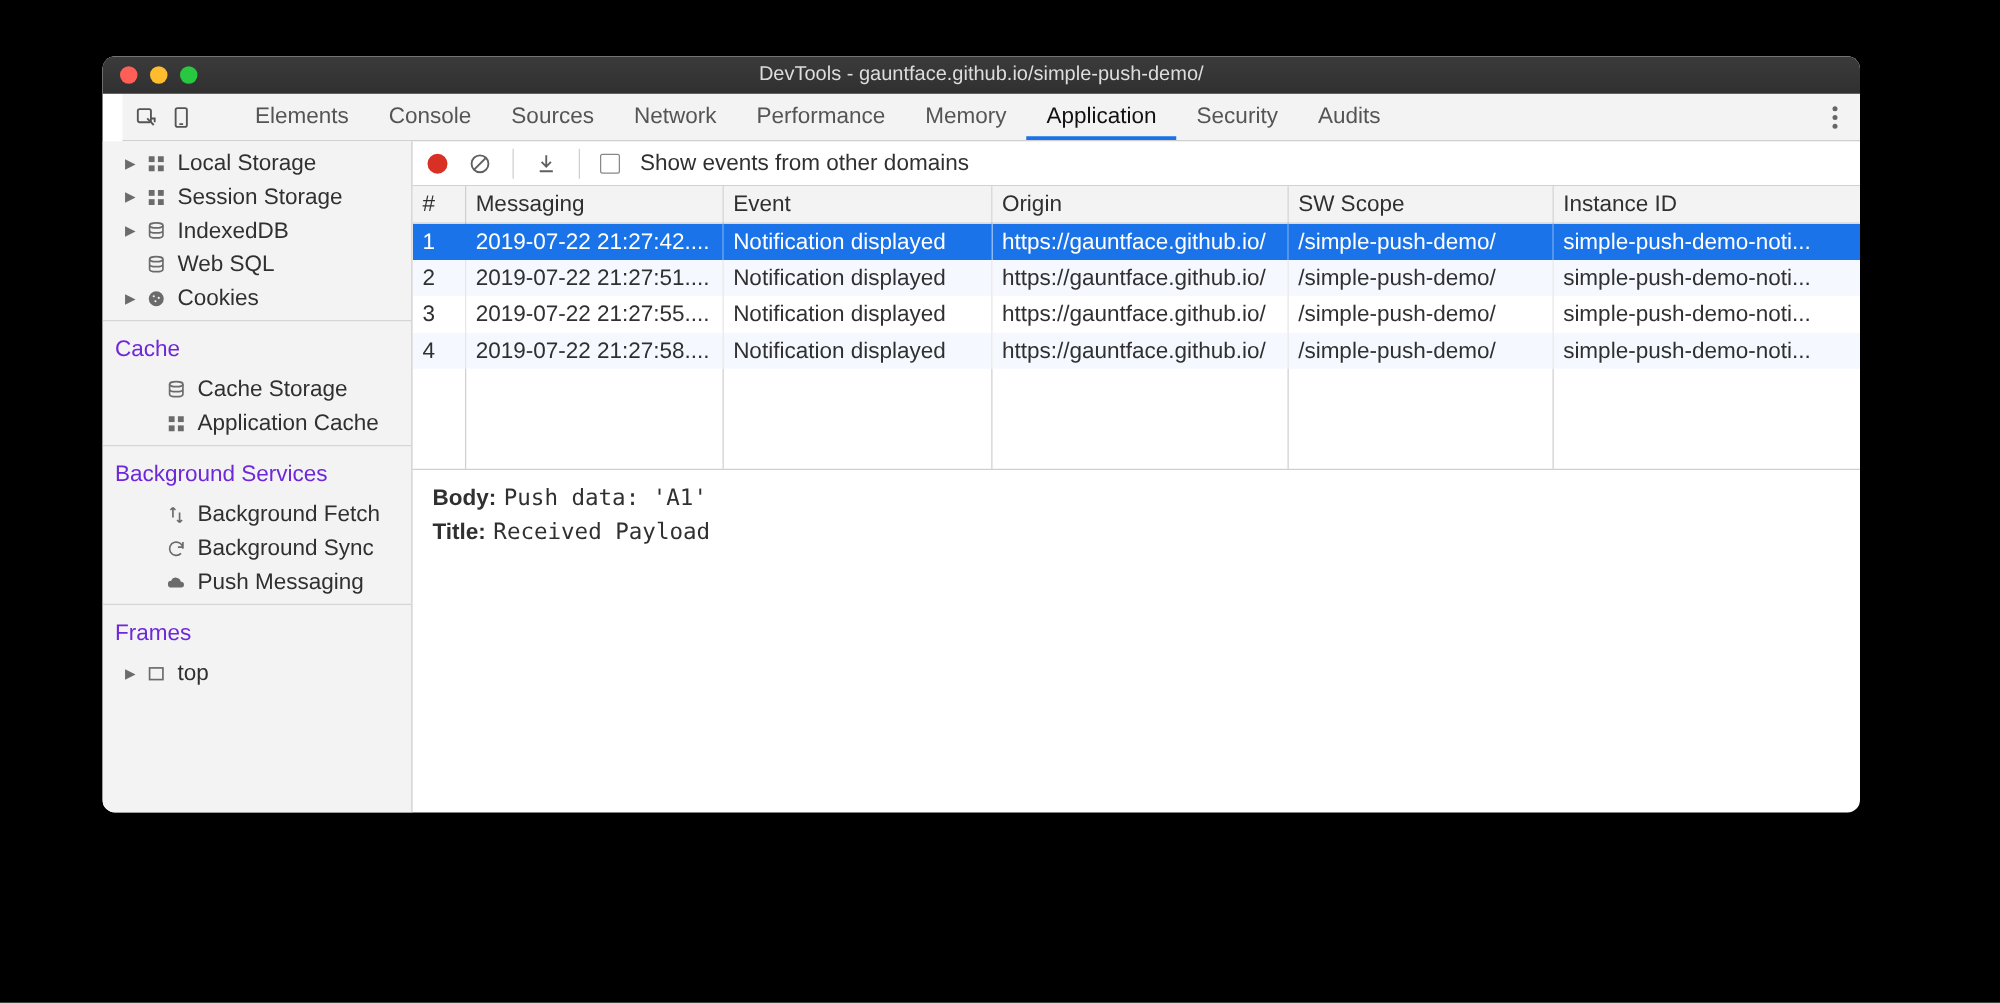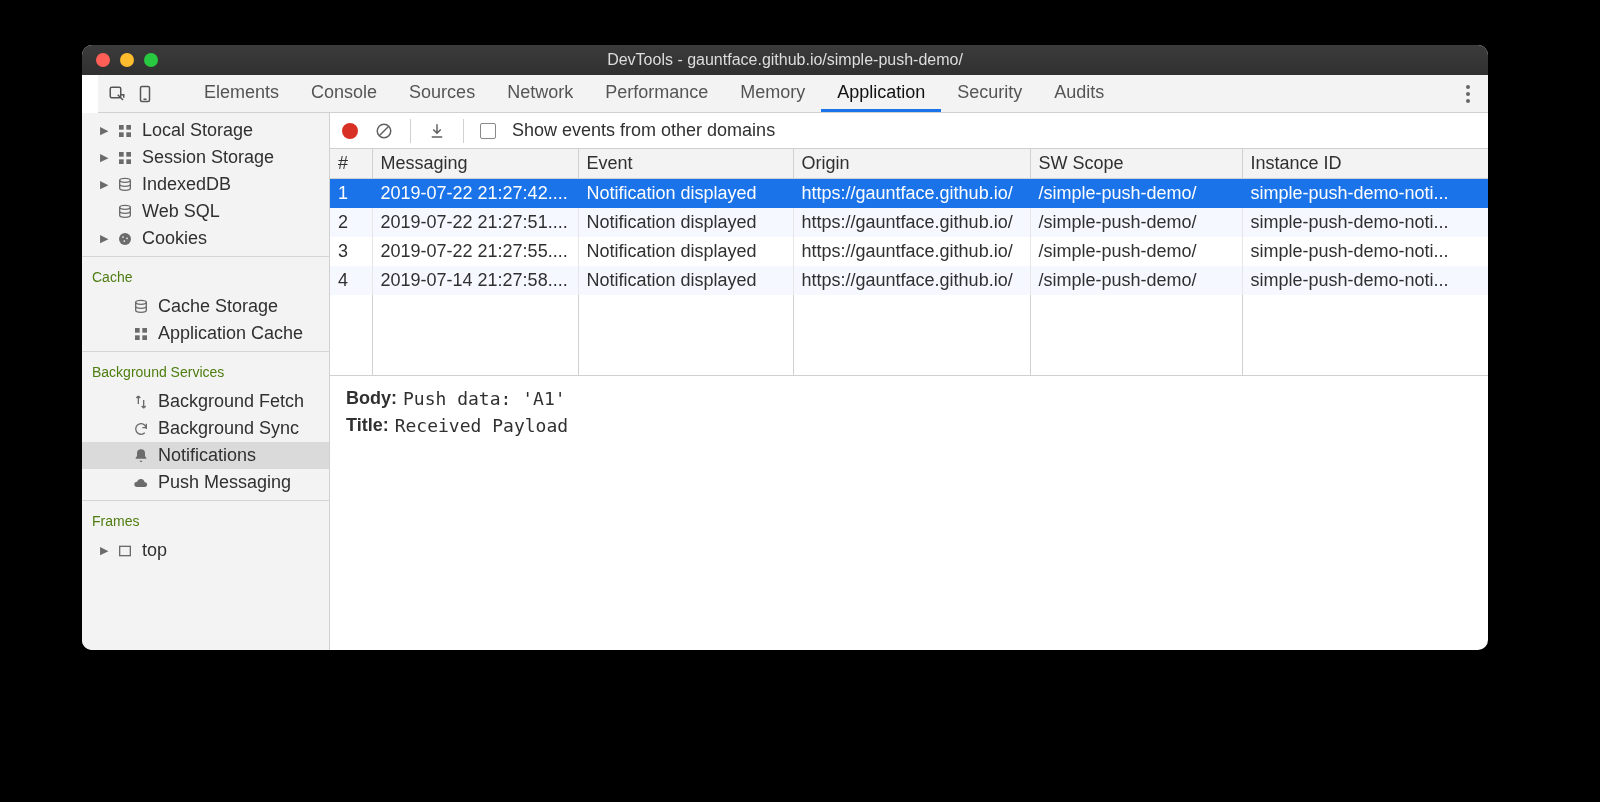--- a/index.html
+++ b/index.html
@@ -26,21 +26,21 @@
   .tb-spacer { width: 20px; }
   .tabs { display: flex; align-items: stretch; height: 100%; gap: 0px; }
   .tab { display: flex; align-items: center; padding: 0 16px; color: #555; cursor: default; border-bottom: 3px solid transparent; font-size: 18px; }
   .tab.active { color: #111; border-bottom-color: #1a73e8; }
   .tb-right { margin-left: auto; display: flex; align-items: center; gap: 12px; padding-right: 10px; }
   .kebab { display: flex; flex-direction: column; gap: 3px; }
   .kebab span { width: 4px; height: 4px; background: #666; border-radius: 50%; }
   .body { display: flex; height: calc(100% - 68px); }
   .sidebar { width: 248px; background: #f3f3f3; border-right: 1px solid #d0d0d0; overflow-y: auto; font-size: 18px; color: #303030; }
   .sb-group { border-bottom: 1px solid #d5d5d5; padding: 4px 0; }
-  .sb-head { padding: 8px 10px; color: #4d7c0f; font-size: 14px; }
+  .sb-head { padding: 8px 10px; color: #6d28d9; font-size: 18px; }
   .sb-item { display: flex; align-items: center; gap: 8px; padding: 3px 8px 3px 18px; white-space: nowrap; overflow: hidden; text-overflow: ellipsis; }
   .sb-item .disc { color: #6b6b6b; font-size: 11px; width: 8px; }
   .sb-item .ic { width: 18px; height: 18px; color: #555; display: flex; align-items: center; justify-content: center; flex-shrink: 0; }
   .sb-item.sel { background: #dadada; }
   .main { flex: 1; display: flex; flex-direction: column; min-width: 0; }
   .toolbar { height: 36px; border-bottom: 1px solid #d0d0d0; display: flex; align-items: center; gap: 16px; padding: 0 12px; }
   .rec { width: 16px; height: 16px; border-radius: 50%; background: #d93025; }
   .tl-icon { width: 20px; height: 20px; color: #606060; display: flex; align-items: center; justify-content: center; }
   .vline { width: 1px; height: 24px; background: #d0d0d0; }
   .cb { width: 16px; height: 16px; border: 1px solid #888; border-radius: 2px; background: #fff; }
@@ -211,29 +211,20 @@
             </div>
             <div class="sb-item" style="padding-left: 34px;">
               <span class="disc"></span>
               <span class="ic">
                 <svg width="16" height="16" viewBox="0 0 24 24" fill="none" stroke="#6b6b6b" stroke-width="2">
                   <path d="M20 12a8 8 0 10-2.3 5.6M20 4v6h-6"></path>
                 </svg>
               </span>
               <span>Background Sync</span>
             </div>
-            <div class="sb-item sel" style="padding-left: 34px;">
-              <span class="disc"></span>
-              <span class="ic">
-                <svg width="16" height="16" viewBox="0 0 24 24" fill="#6b6b6b">
-                  <path d="M12 2a6 6 0 00-6 6v4l-2 3v1h16v-1l-2-3V8a6 6 0 00-6-6zM10 19a2 2 0 104 0"></path>
-                </svg>
-              </span>
-              <span>Notifications</span>
-            </div>
             <div class="sb-item" style="padding-left: 34px;">
               <span class="disc"></span>
               <span class="ic">
                 <svg width="16" height="16" viewBox="0 0 24 24" fill="#6b6b6b">
                   <path d="M6 18a4 4 0 010-8 6 6 0 0111.5 1A3.5 3.5 0 0118 18H6z"></path>
                 </svg>
               </span>
               <span>Push Messaging</span>
             </div>
           </div>
@@ -314,21 +305,21 @@
               <tr class="">
                 <td>3</td>
                 <td>2019-07-22 21:27:55....</td>
                 <td>Notification displayed</td>
                 <td>https://gauntface.github.io/</td>
                 <td>/simple-push-demo/</td>
                 <td>simple-push-demo-noti...</td>
               </tr>
               <tr class="even">
                 <td>4</td>
-                <td>2019-07-14 21:27:58....</td>
+                <td>2019-07-22 21:27:58....</td>
                 <td>Notification displayed</td>
                 <td>https://gauntface.github.io/</td>
                 <td>/simple-push-demo/</td>
                 <td>simple-push-demo-noti...</td>
               </tr>
               <tr class="empty">
                 <td></td>
                 <td></td>
                 <td></td>
                 <td></td>

